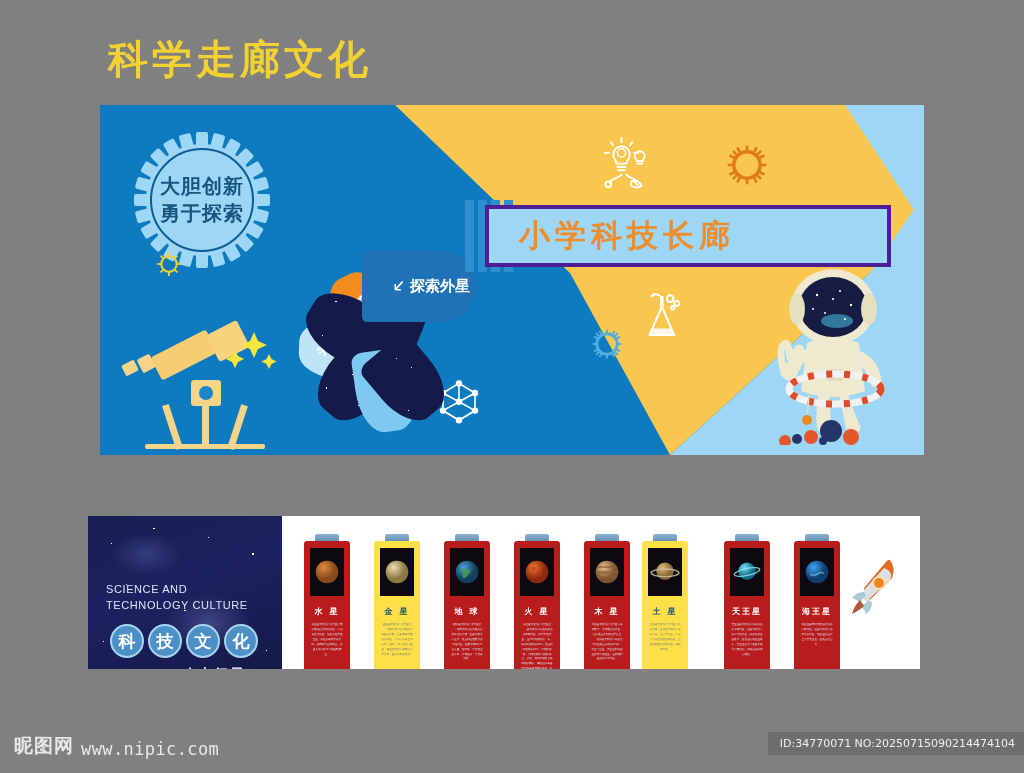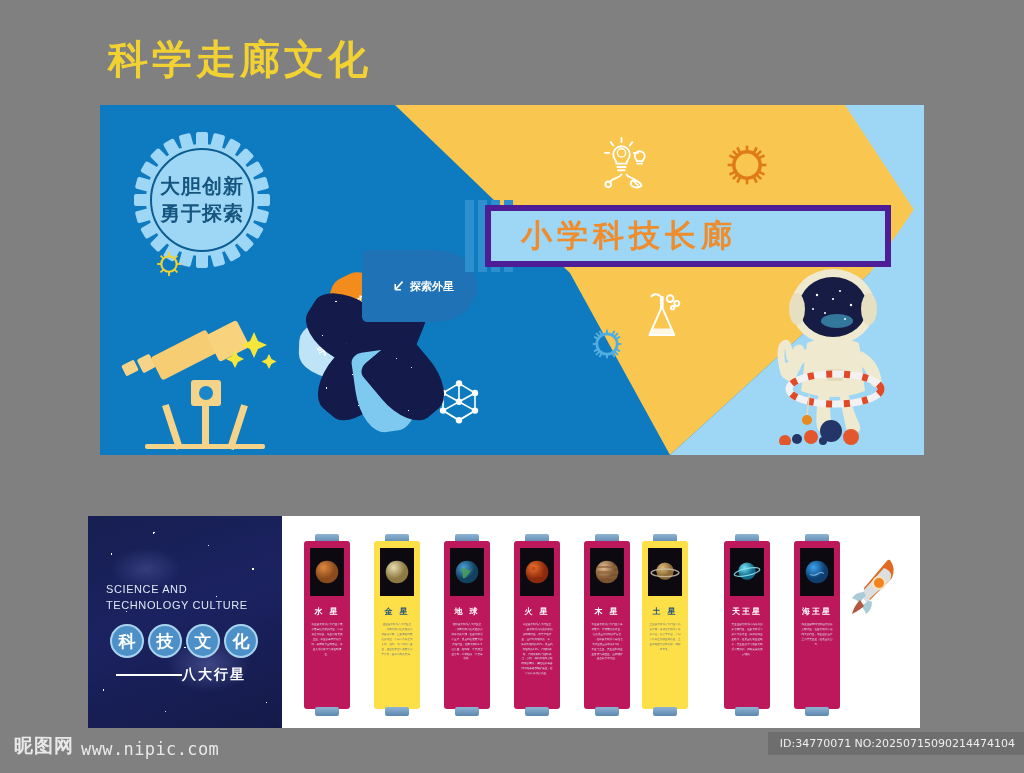--- a/index.html
+++ b/index.html
@@ -104,51 +104,51 @@
                 radial-gradient(1px 1px at 30% 60%, #cfe0ff 50%, transparent 51%),
                 #141a4a;
   }
   .petal-wide {
     position: absolute; left: 100px; top: 60px;
     width: 115px; height: 72px; background: #1f72b5;
     border-radius: 6px 44px 44px 6px / 6px 40px 40px 6px;
     display: flex; align-items: center; padding-left: 30px; gap: 5px;
   }
   .petal-wide span {
-    font-size: 11px; font-weight: bold; color: #fff;
+    font-size: 15px; font-weight: bold; color: #fff;
     font-family: "DejaVu Sans", sans-serif;
   }
 
   
   .stripes { position: absolute; left: 365px; top: 95px; display: flex; gap: 4px; }
   .stripes i { display: block; width: 9px; height: 72px; background: #2e8fce; }
 
   
   .headline {
     position: absolute; left: 385px; top: 100px;
     width: 406px; height: 62px;
-    background: #9ed6f5; border: 6px solid #4c1d95;
+    background: #9ed6f5; border: 4px solid #4c1d95;
     display: flex; align-items: center; padding-left: 30px;
   }
   .headline span {
     font-size: 31px; font-weight: bold; color: #ef8c2b;
     letter-spacing: 5px;
     font-family: "DejaVu Sans", sans-serif;
   }
 
   
   .telescope { position: absolute; left: 15px; top: 205px; width: 170px; height: 140px; }
 
   
   .astronaut { position: absolute; left: 645px; top: 160px; width: 160px; height: 180px; }
 
   
   .board {
     position: absolute; left: 88px; top: 516px;
-    width: 832px; height: 212px; background: #ffffff;
+    width: 832px; height: 153px; background: #ffffff;
     display: flex; overflow: hidden;
   }
   .board-left {
     width: 194px; height: 100%; position: relative; flex: none;
     background:
       radial-gradient(1.5px 1.5px at 12% 18%, #fff 50%, transparent 51%),
       radial-gradient(1.5px 1.5px at 34% 8%,  #fff 50%, transparent 51%),
       radial-gradient(1px 1px at 62% 14%,     #dbe6ff 50%, transparent 51%),
       radial-gradient(2px 2px at 85% 25%,     #fff 50%, transparent 51%),
       radial-gradient(1px 1px at 20% 45%,     #cfe0ff 50%, transparent 51%),
@@ -195,21 +195,21 @@
     position: absolute; left: 11px; width: 24px; height: 9px;
     background: linear-gradient(#8fb4d4, #5c87ad); border-radius: 2px;
   }
   .col .cap { top: 0; }
   .col .cap-b { bottom: 0; }
   .col .body {
     position: absolute; left: 0; top: 7px; width: 46px; height: 168px;
     border-radius: 3px;
     display: flex; flex-direction: column; align-items: center;
   }
-  .col.blue .body  { background: #be185d; }
+  .col.blue .body  { background: #b91c1c; }
   .col.white .body { background: #fde047; }
   .pic {
     width: 34px; height: 48px; margin-top: 7px; background: #0c0a10;
     display: flex; align-items: center; justify-content: center; overflow: hidden;
   }
   .planet-name {
     margin-top: 10px; font-size: 8px; font-weight: bold; letter-spacing: 2px;
     font-family: "DejaVu Sans", sans-serif;
   }
   .col.blue  .planet-name { color: #ffffff; }

